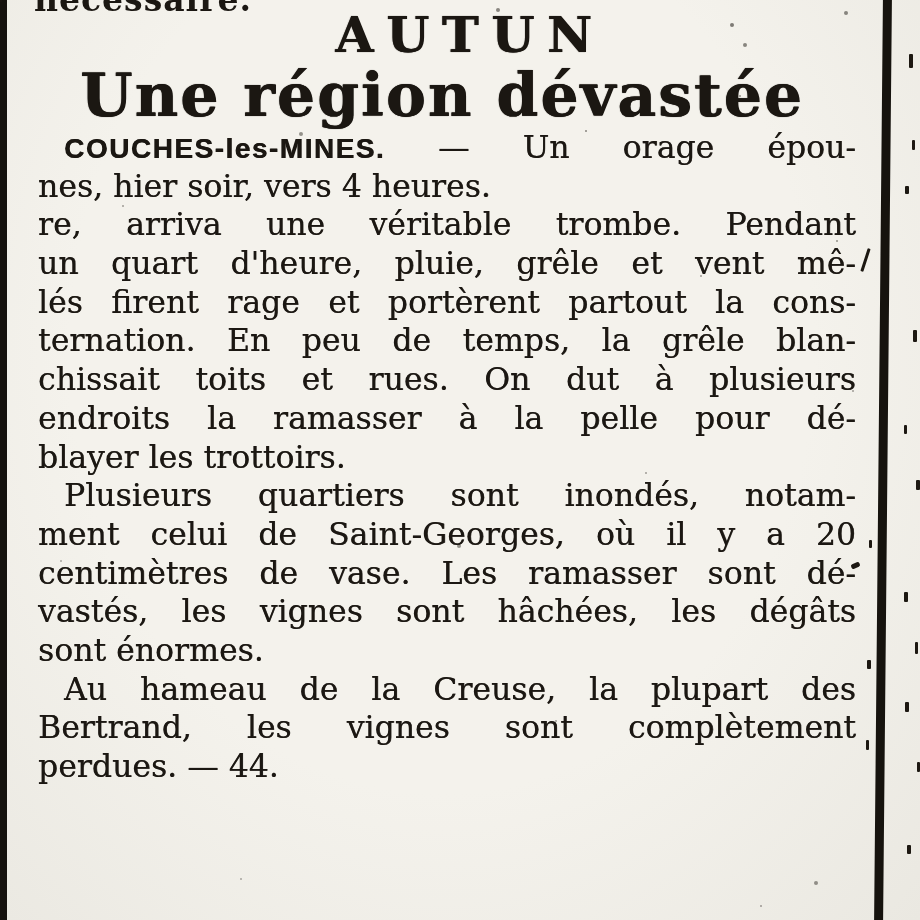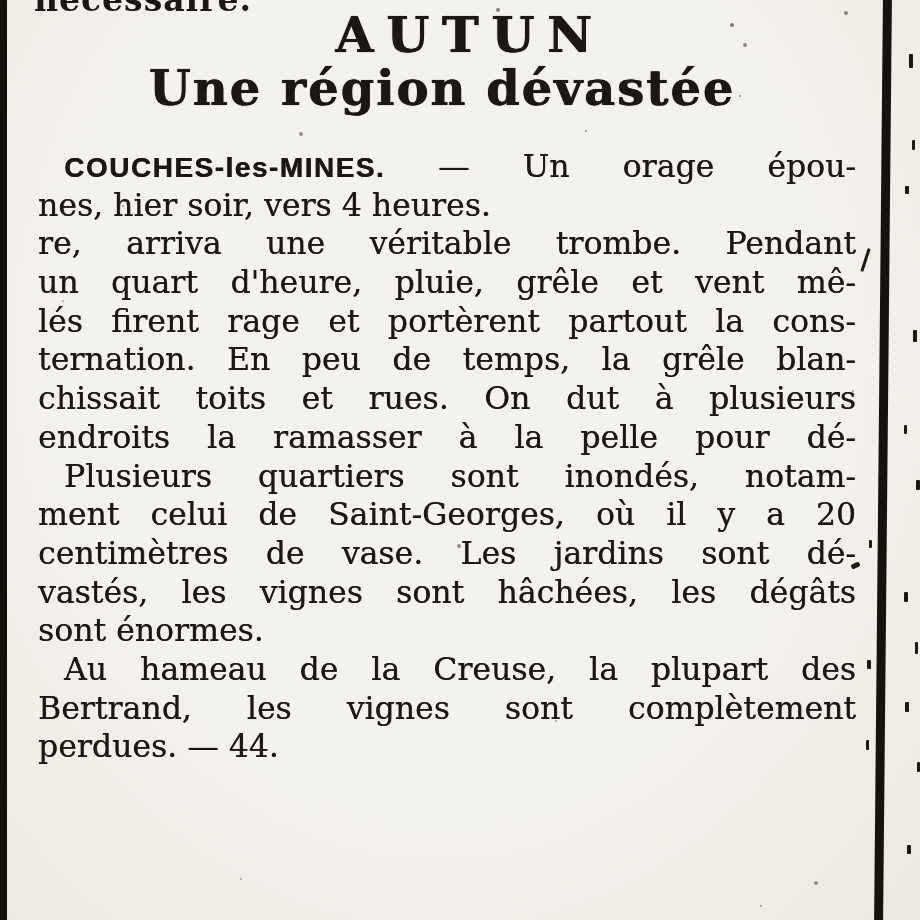--- a/index.html
+++ b/index.html
@@ -14,24 +14,24 @@
   .rule-right { position:absolute; left:883px; top:-8px; width:9px; height:940px; background:#16130e;
                 transform:rotate(0.55deg); transform-origin:top left; border-radius:3px; }
   
   .partial-top { position:absolute; top:-21px; left:34px; font-size:33px; line-height:42px;
                  font-weight:bold; letter-spacing:1px; }
   
   .headline { position:absolute; top:6px; left:0; width:884px; margin:0; text-align:center;
               font-size:49px; font-weight:bold; letter-spacing:13px;
               text-shadow:0.8px 0 currentColor, 0 0 1px rgba(27,23,18,.8);padding-left:28px; }
   .subheadline { position:absolute; top:60px; left:0; width:884px; margin:0; text-align:center;
-                 font-size:48px; font-weight:bold; letter-spacing:2px;
+                 font-size:60px; font-weight:bold; letter-spacing:2px;
                  text-shadow:0.6px 0 currentColor, 0 0 1px rgba(27,23,18,.7); }
   
-  .article-body { position:absolute; top:147px; left:38px; width:818px;
+  .article-body { position:absolute; top:128px; left:38px; width:818px;
                   font-size:31.5px; text-shadow:0.35px 0.35px 0.55px rgba(27,23,18,.75); }
   .line { height:38.7px; line-height:38.7px; text-align:justify; text-align-last:justify;
           overflow:visible; white-space:normal; }
   .line.indent { text-indent:26px; }
   .line.end { text-align-last:left; }
   .dateline { font-family:"Liberation Sans", sans-serif; font-weight:bold; font-size:28px;
               letter-spacing:1.5px; text-shadow:0.6px 0 currentColor; }
   
   .mark { position:absolute; background:#1d1812; border-radius:1px; }
   .m1  { left:864px; top:248px; width:3px;  height:24px; transform:rotate(18deg); }
@@ -79,23 +79,24 @@
 
   <div class="article-body" id="article-body">
       <div class="line indent"><span class="dateline">COUCHES-les-MINES.</span> — Un orage épou-</div>
       <div class="line end">nes, hier soir, vers 4 heures.</div>
       <div class="line">re, arriva une véritable trombe. Pendant</div>
       <div class="line">un quart d'heure, pluie, grêle et vent mê-</div>
       <div class="line">lés firent rage et portèrent partout la cons-</div>
       <div class="line">ternation. En peu de temps, la grêle blan-</div>
       <div class="line">chissait toits et rues. On dut à plusieurs</div>
       <div class="line">endroits la ramasser à la pelle pour dé-</div>
+      <div class="line end">blayer les trottoirs.</div>
       <div class="line indent">Plusieurs quartiers sont inondés, notam-</div>
       <div class="line">ment celui de Saint-Georges, où il y a 20</div>
-      <div class="line">centimètres de vase. Les jardins sont dé-</div>
+      <div class="line">centimètres de vase. Les ramasser sont dé-</div>
       <div class="line">vastés, les vignes sont hâchées, les dégâts</div>
       <div class="line end">sont énormes.</div>
       <div class="line indent">Au hameau de la Creuse, la plupart des</div>
       <div class="line">Bertrand, les vignes sont complètement</div>
       <div class="line end">perdues. — 44.</div>
     </div>
 
   <div class="mark m1"></div>
   <div class="mark m2"></div>
   <div class="mark m3"></div>

